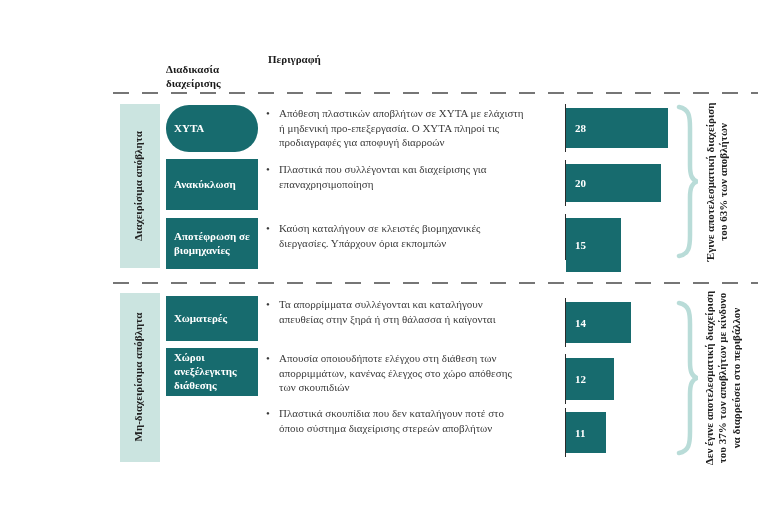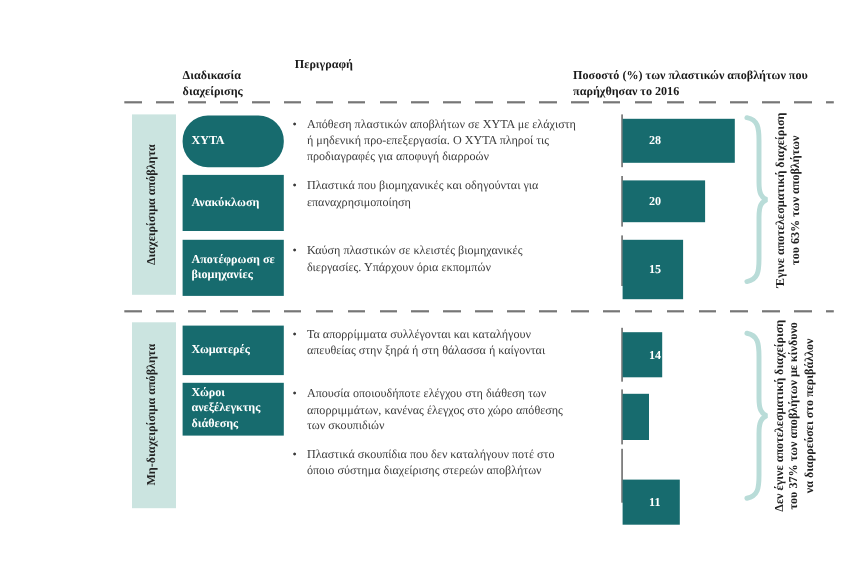--- a/index.html
+++ b/index.html
@@ -24,66 +24,65 @@
     display:flex; align-items:center; padding:0 8px;
   }
   .desc {
     position:absolute; left:218px; width:260px; display:flex;
     font-size:11px; color:#3a3a3a; line-height:1.32;
   }
   .desc .bullet { width:13px; flex:none; color:#3a3a3a; }
   .axis { position:absolute; left:517px; width:1px; background:#2b2b2b; }
   .bar {
     position:absolute; left:518px; background:#176b6e; color:#ffffff;
-    font-size:11px; font-weight:bold; display:flex; align-items:center; padding-left:24px;
+    font-size:11px; font-weight:bold; display:flex; align-items:center; padding-left:9px;
   }
   .brace { position:absolute; left:628px; width:22px; }
   .note {
     position:absolute; transform:rotate(-90deg); text-align:center;
     font-size:11px; font-weight:bold; color:#222222; line-height:1.22;
   }
 </style>
 </head>
 <body>
 
 <div class="canvas">
 
   <div class="hdr" style="left:118px; top:62px; width:78px;">Διαδικασία διαχείρισης</div>
   <div class="hdr" style="left:220px; top:52px; width:200px;">Περιγραφή</div>
-  <div class="hdr" style="left:473px; top:62px; width:238px;">Ποσοστό (%) των πλαστικών αποβλήτων που παρήχθησαν το 2016</div>
 
   <div class="dash" style="left:65px; top:92px; width:645px;"></div>
   <div class="dash" style="left:65px; top:282px; width:645px;"></div>
 
   <div class="band" style="top:104px; height:164px;"></div>
   <div class="band-label" style="left:10px; top:178px; width:164px; height:16px;">Διαχειρίσιμα απόβλητα</div>
 
   <div class="pbox" style="top:105px; height:47px;border-radius:23px;">ΧΥΤΑ</div>
   <div class="pbox" style="top:218px; height:51px;">Αποτέφρωση σε βιομηχανίες</div>
   <div class="pbox" style="top:159px; height:51px;">Ανακύκλωση</div>
 
   <div class="desc" style="top:106px;">
     <span class="bullet">•</span>
     <span>Απόθεση πλαστικών αποβλήτων σε ΧΥΤΑ με ελάχιστη ή μηδενική προ-επεξεργασία. Ο ΧΥΤΑ πληροί τις προδιαγραφές για αποφυγή διαρροών</span>
   </div>
   <div class="desc" style="top:162px;">
     <span class="bullet">•</span>
-    <span>Πλαστικά που βιομηχανικές και οδηγούνται για επαναχρησιμοποίηση</span>
+    <span>Πλαστικά που συλλέγονται και διαχείρισης για επαναχρησιμοποίηση</span>
   </div>
   <div class="desc" style="top:221px;">
     <span class="bullet">•</span>
-    <span>Καύση πλαστικών σε κλειστές βιομηχανικές διεργασίες. Υπάρχουν όρια εκπομπών</span>
+    <span>Καύση καταλήγουν σε κλειστές βιομηχανικές διεργασίες. Υπάρχουν όρια εκπομπών</span>
   </div>
 
   <div class="axis" style="top:104px; height:48px;"></div>
   <div class="bar" style="top: 108px; height: 40px; width: 102px;">
     <span>28</span>
   </div>
   <div class="axis" style="top:160px; height:46px;"></div>
-  <div class="bar" style="top: 164px; height: 38px; width: 75px;">
+  <div class="bar" style="top: 164px; height: 38px; width: 95px;">
     <span>20</span>
   </div>
   <div class="axis" style="top:214px; height:46px;"></div>
   <div class="bar" style="top: 218px; height: 54px; width: 55px;">
     <span>15</span>
   </div>
 
   <svg class="brace" style="top:104px; height:155px;" viewBox="0 0 22 156" preserveAspectRatio="none">
     <path d="M3,3 C13,5 14,12 14,24 L14,62 C14,72 16,76 21,78 C16,80 14,84 14,94 L14,132 C14,144 13,151 3,153" fill="none" stroke="#b9dcd8" stroke-width="4.5" stroke-linecap="round"></path>
   </svg>
@@ -102,29 +101,29 @@
   <div class="desc" style="top:351px;">
     <span class="bullet">•</span>
     <span>Απουσία οποιουδήποτε ελέγχου στη διάθεση των απορριμμάτων, κανένας έλεγχος στο χώρο απόθεσης των σκουπιδιών</span>
   </div>
   <div class="desc" style="top:406px;">
     <span class="bullet">•</span>
     <span>Πλαστικά σκουπίδια που δεν καταλήγουν ποτέ στο όποιο σύστημα διαχείρισης στερεών αποβλήτων</span>
   </div>
 
   <div class="axis" style="top:298px; height:49px;"></div>
-  <div class="bar" style="top: 302px; height: 41px; width: 36px;">
+  <div class="bar" style="top: 302px; height: 41px; width: 65px;">
     <span>14</span>
   </div>
   <div class="axis" style="top:354px; height:50px;"></div>
-  <div class="bar" style="top: 358px; height: 42px; width: 24px;">
+  <div class="bar" style="top: 358px; height: 42px; width: 48px;">
     <span>12</span>
   </div>
   <div class="axis" style="top:408px; height:49px;"></div>
-  <div class="bar" style="top: 436px; height: 41px; width: 52px;">
+  <div class="bar" style="top: 412px; height: 41px; width: 40px;">
     <span>11</span>
   </div>
 
   <svg class="brace" style="top:300px; height:156px;" viewBox="0 0 22 156" preserveAspectRatio="none">
     <path d="M3,3 C13,5 14,12 14,24 L14,62 C14,72 16,76 21,78 C16,80 14,84 14,94 L14,132 C14,144 13,151 3,153" fill="none" stroke="#b9dcd8" stroke-width="4.5" stroke-linecap="round"></path>
   </svg>
   <div class="note" style="left:590px; top:351px; width:184px; height:54px;">Δεν έγινε αποτελεσματική διαχείριση του 37% των αποβλήτων με κίνδυνο να διαρρεύσει στο περιβάλλον</div>
 
 </div>
 

